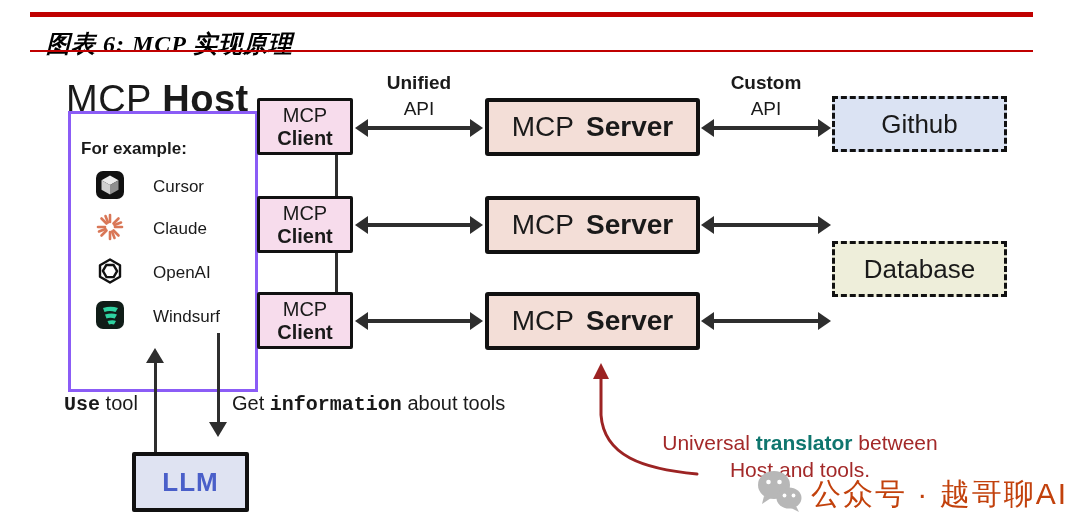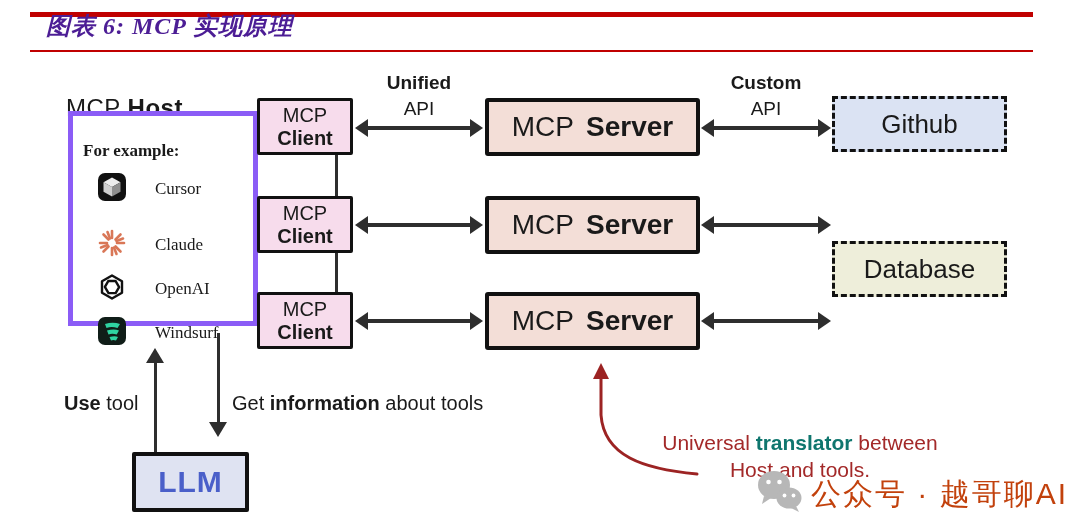--- a/index.html
+++ b/index.html
@@ -6,27 +6,27 @@
   #stage {
     position:relative; width:1080px; height:526px; background:#ffffff;
     font-family:"Liberation Sans", sans-serif; color:#1a1a1a; overflow:hidden;
   }
   .abs { position:absolute; }
 
   
   .rule-thick { left:30px; top:12px; width:1003px; height:5px; background:#c00000; }
   .rule-thin  { left:30px; top:50px; width:1003px; height:2px; background:#c00000; }
   .fig-title  {
-    left:46px; top:10px; font-size:24px; font-weight:bold; font-style:italic;
-    color:#4c1d95; font-family:"Liberation Serif", serif; letter-spacing:1px;
-  }
-
-  
-  .host-title { left:66px; top:94px; font-size:24px; letter-spacing:0.5px; }
-  .host-box { left:68px; top:111px; width:190px; height:215px; border:5px solid #8b5cf6; box-sizing:border-box; background:#fff;font-family:Liberation Serif, serif; }
+    left:46px; top:28px; font-size:24px; font-weight:bold; font-style:italic;
+    color:#000000; font-family:"Liberation Serif", serif; letter-spacing:1px;
+  }
+
+  
+  .host-title { left:66px; top:78px; font-size:38px; letter-spacing:0.5px; }
+  .host-box { left:68px; top:111px; width:190px; height:281px; border:3px solid #8b5cf6; box-sizing:border-box; background:#fff; }
   .for-example { left:78px; top:136px; font-size:17px; font-weight:bold; }
   .ex-row { display:flex; align-items:center; gap:28px; height:34px; }
   .ex-label { font-size:17px; }
 
   
   .bx { position:absolute; box-sizing:border-box; display:flex; align-items:center; justify-content:center; }
   .client {
     left:257px; width:96px; height:57px; background:#f7dcec; border:3px solid #111;
     flex-direction:column; font-size:20px; line-height:1.12; border-radius:2px; text-align:center;
   }
@@ -38,21 +38,21 @@
   .server b { font-weight:700;margin-left:12px; }
   .target {
     left:832px; width:175px; height:56px; border:3px dashed #111; font-size:26px;
   }
   .t-github { background:#dbe3f3; }
   .t-database { background:#eeeeda;margin-top:47px; }
   .t-browser { background:#dcf0e7; }
 
   .llm-box {
     left:132px; top:452px; width:117px; height:60px; background:#dfe3f2;
-    border:4px solid #111; border-radius:2px; font-size:30px; font-weight:800;
+    border:4px solid #111; border-radius:2px; font-size:26px; font-weight:800;
     color:#4a5fc9; letter-spacing:1px;
   }
 
   
   .vline { position:absolute; width:3px; background:#2e2e2e; }
   .harrow { position:absolute; height:4px; background:#2e2e2e; }
   .harrow::before {
     content:""; position:absolute; left:-13px; top:-7px; width:0; height:0;
     border-top:9px solid transparent; border-bottom:9px solid transparent;
     border-right:13px solid #2e2e2e;
@@ -66,21 +66,21 @@
     border-left:9px solid transparent; border-right:9px solid transparent;
     border-bottom:15px solid #2e2e2e; }
   .head-down { position:absolute; width:0; height:0;
     border-left:9px solid transparent; border-right:9px solid transparent;
     border-top:15px solid #2e2e2e; }
 
   
   .api-label { position:absolute; width:128px; text-align:center; font-size:19px; line-height:1.35; }
   .api-label .l1 { font-weight:800; }
   .flow-label { position:absolute; font-size:20px; white-space:nowrap; }
-  .flow-label b { font-weight:800; }
+  .flow-label b { font-weight:800;font-family:Liberation Mono, monospace; }
 
   
   .annot { left:645px; top:430px; width:310px; text-align:center;
     font-size:21px; line-height:1.28; color:#a32929; }
   .annot b { color:#0f766e; font-weight:800; }
 
   
   .watermark { left:755px; top:468px; display:flex; align-items:center; gap:8px;
     color:#c2410c; font-size:30px; letter-spacing:2px; white-space:nowrap; }
 </style>
@@ -106,21 +106,21 @@
         <span>
           <svg width="30" height="30" viewBox="0 0 30 30">
               <rect x="1" y="1" width="28" height="28" rx="7" fill="#111"></rect>
               <polygon points="15,5.5 23.5,10.2 15,15 6.5,10.2" fill="#ececec"></polygon>
               <polygon points="23.5,10.2 23.5,19.8 15,24.5 15,15" fill="#8f8f8f"></polygon>
               <polygon points="6.5,10.2 15,15 15,24.5 6.5,19.8" fill="#cfcfcf"></polygon>
             </svg>
         </span>
         <span class="ex-label">Cursor</span>
       </div>
-      <div class="ex-row" style="margin-top:22px;text-align:center;">
+      <div class="ex-row" style="margin-top:8px;text-align:center;">
         <span>
           <svg width="30" height="30" viewBox="0 0 30 30">
               <g stroke="#d97757" stroke-width="2.6" stroke-linecap="round">
                 <line x1="15" y1="3" x2="15" y2="10"></line>
                 <line x1="15" y1="20" x2="15" y2="27"></line>
                 <line x1="3" y1="15" x2="10" y2="15"></line>
                 <line x1="20" y1="15" x2="27" y2="15"></line>
                 <line x1="6.5" y1="6.5" x2="11.5" y2="11.5"></line>
                 <line x1="18.5" y1="18.5" x2="23.5" y2="23.5"></line>
                 <line x1="6.5" y1="23.5" x2="11.5" y2="18.5"></line>

